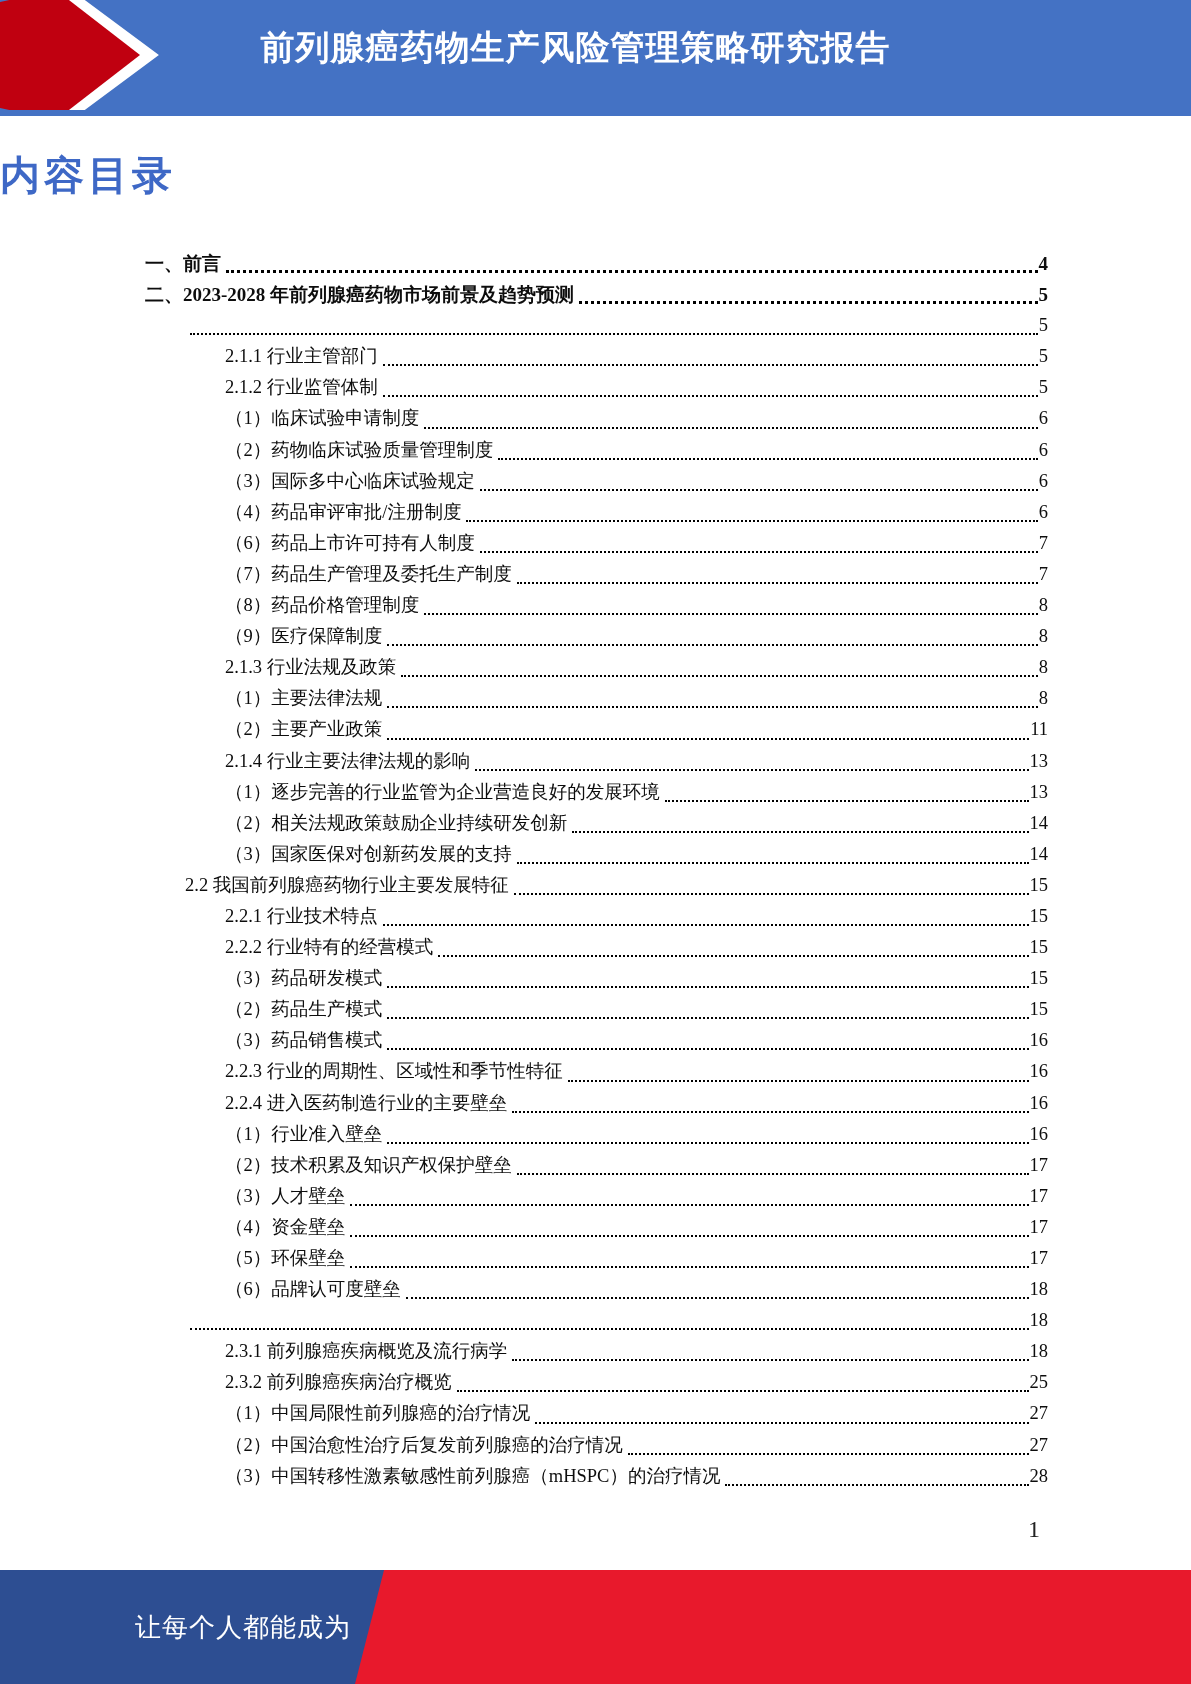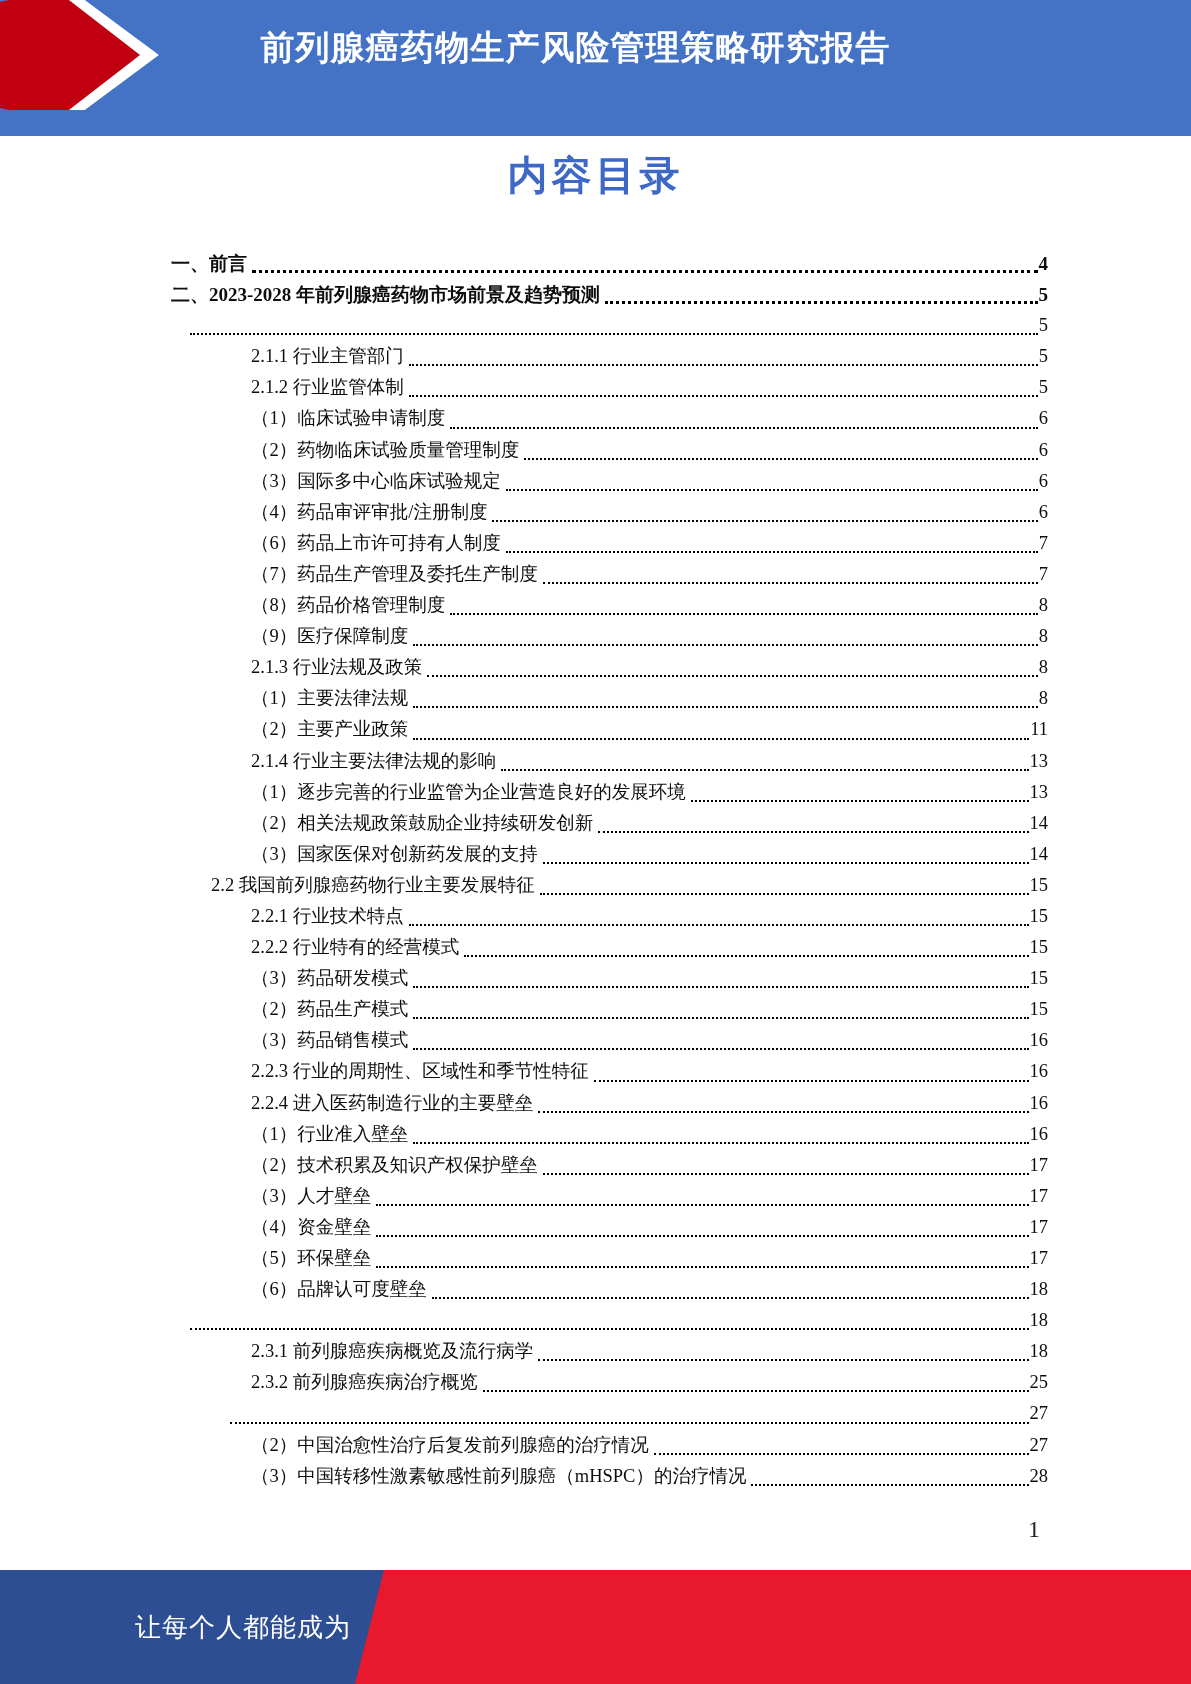--- a/index.html
+++ b/index.html
@@ -1,41 +1,41 @@
 <!DOCTYPE html>
 <html><head>
 <meta charset="utf-8">
 <style>
   html,body{margin:0;padding:0;}
   body{width:1191px;height:1684px;position:relative;background:#ffffff;overflow:hidden;
        font-family:"Liberation Serif","DejaVu Serif",serif;}
   .page{position:absolute;inset:0;}
 
   
-  .banner{position:absolute;top:0;left:0;width:1191px;height:136px;background:#4472C4;}
+  .banner{position:absolute;top:0;left:0;width:1191px;height:116px;background:#4472C4;}
   .banner svg{position:absolute;top:0;left:0;display:block;}
   .banner-title{position:absolute;left:150px;right:190px;top:0;height:96px;
     display:flex;align-items:center;justify-content:center;
     color:#ffffff;font-size:34px;font-weight:bold;letter-spacing:1px;
     font-family:"Liberation Sans","DejaVu Sans",sans-serif;white-space:nowrap;}
 
   
-  .toc-title{position:absolute;top:148px;left:0;width:100%;margin:0;text-align:center;
+  .toc-title{position:absolute;top:148px;left:0;width:100%;margin:0;
     font-size:40px;font-weight:bold;color:#3E68C6;letter-spacing:4px;
     font-family:"Liberation Serif","DejaVu Serif",serif;}
 
   
   .toc{position:absolute;top:248px;left:145px;right:143px;}
   .toc-row{display:flex;align-items:baseline;height:31.1px;font-size:18.5px;color:#0d0d0d;
     line-height:31.1px;white-space:nowrap;}
   .toc-row.l1{font-weight:bold;font-size:19px;}
   .toc-row.l2{padding-left:40px;}
   .toc-row.l3{padding-left:80px;}
   .toc-row.l4{padding-left:80px;}
-  .toc-label{flex:none;margin-left:26px;}
+  .toc-label{flex:none;}
   .dots{flex:1;border-bottom:2.6px dotted #000;align-self:flex-end;
     margin:0 1px 6px 5px;min-width:10px;}
   .toc-row.l1 .dots{border-bottom-width:3px;}
   .toc-page{flex:none;}
 
   
   .page-number{position:absolute;top:1516px;left:1028px;font-size:24px;color:#222;}
 
   
   .footer{position:absolute;left:0;bottom:0;width:1191px;height:114px;margin-top:9px;}
@@ -240,20 +240,21 @@
         <span class="toc-label">2.3.1 前列腺癌疾病概览及流行病学</span>
         <span class="dots"></span>
         <span class="toc-page">18</span>
       </div>
       <div class="toc-row l3">
         <span class="toc-label">2.3.2 前列腺癌疾病治疗概览</span>
         <span class="dots"></span>
         <span class="toc-page">25</span>
       </div>
       <div class="toc-row l4">
+        <span class="toc-label">（1）中国局限性前列腺癌的治疗情况</span>
         <span class="dots"></span>
         <span class="toc-page">27</span>
       </div>
       <div class="toc-row l4">
         <span class="toc-label">（2）中国治愈性治疗后复发前列腺癌的治疗情况</span>
         <span class="dots"></span>
         <span class="toc-page">27</span>
       </div>
       <div class="toc-row l4">
         <span class="toc-label">（3）中国转移性激素敏感性前列腺癌（mHSPC）的治疗情况</span>

